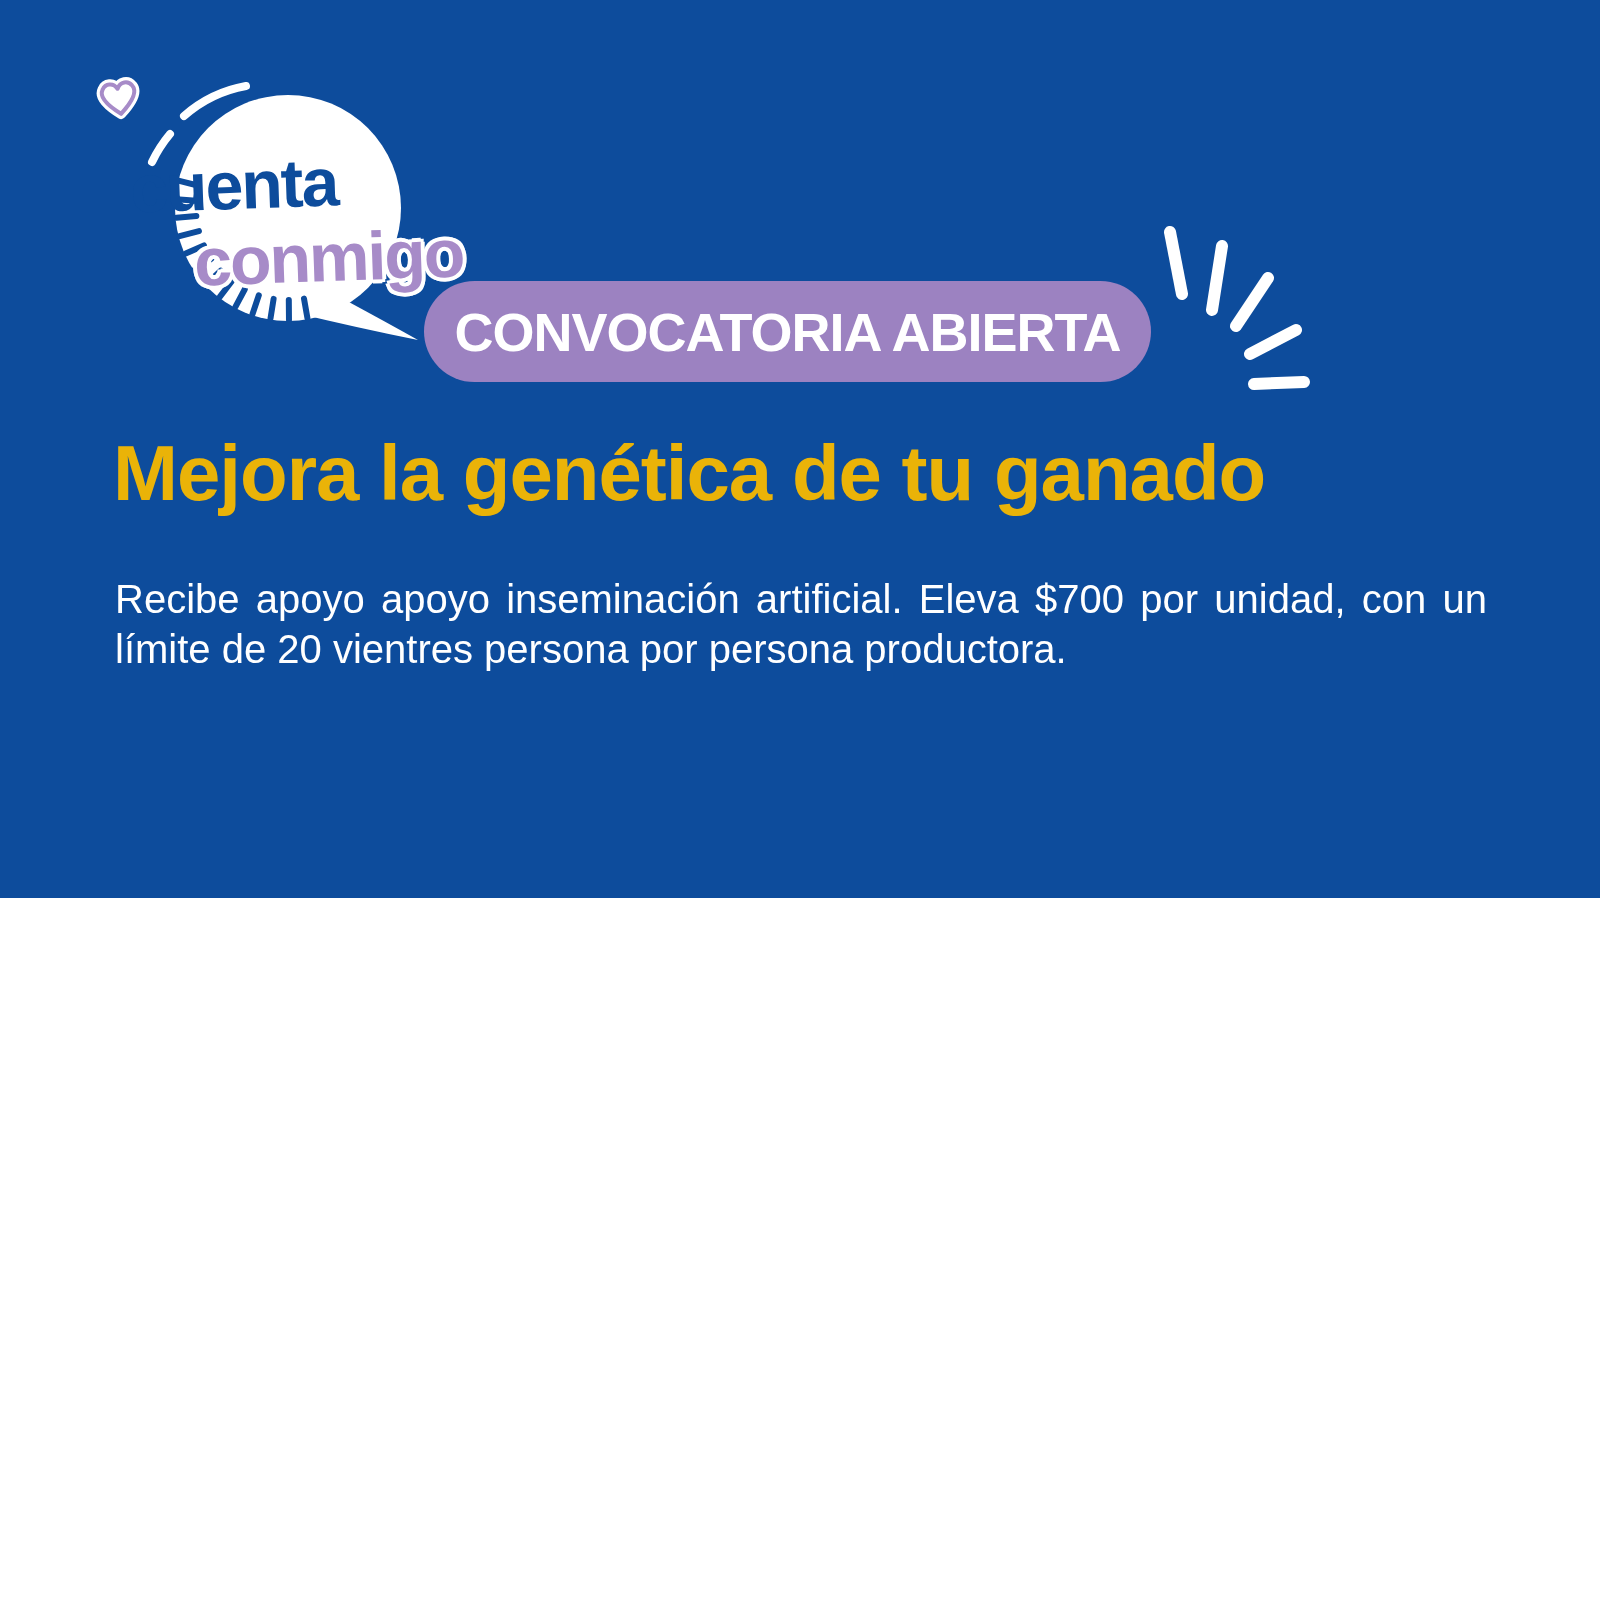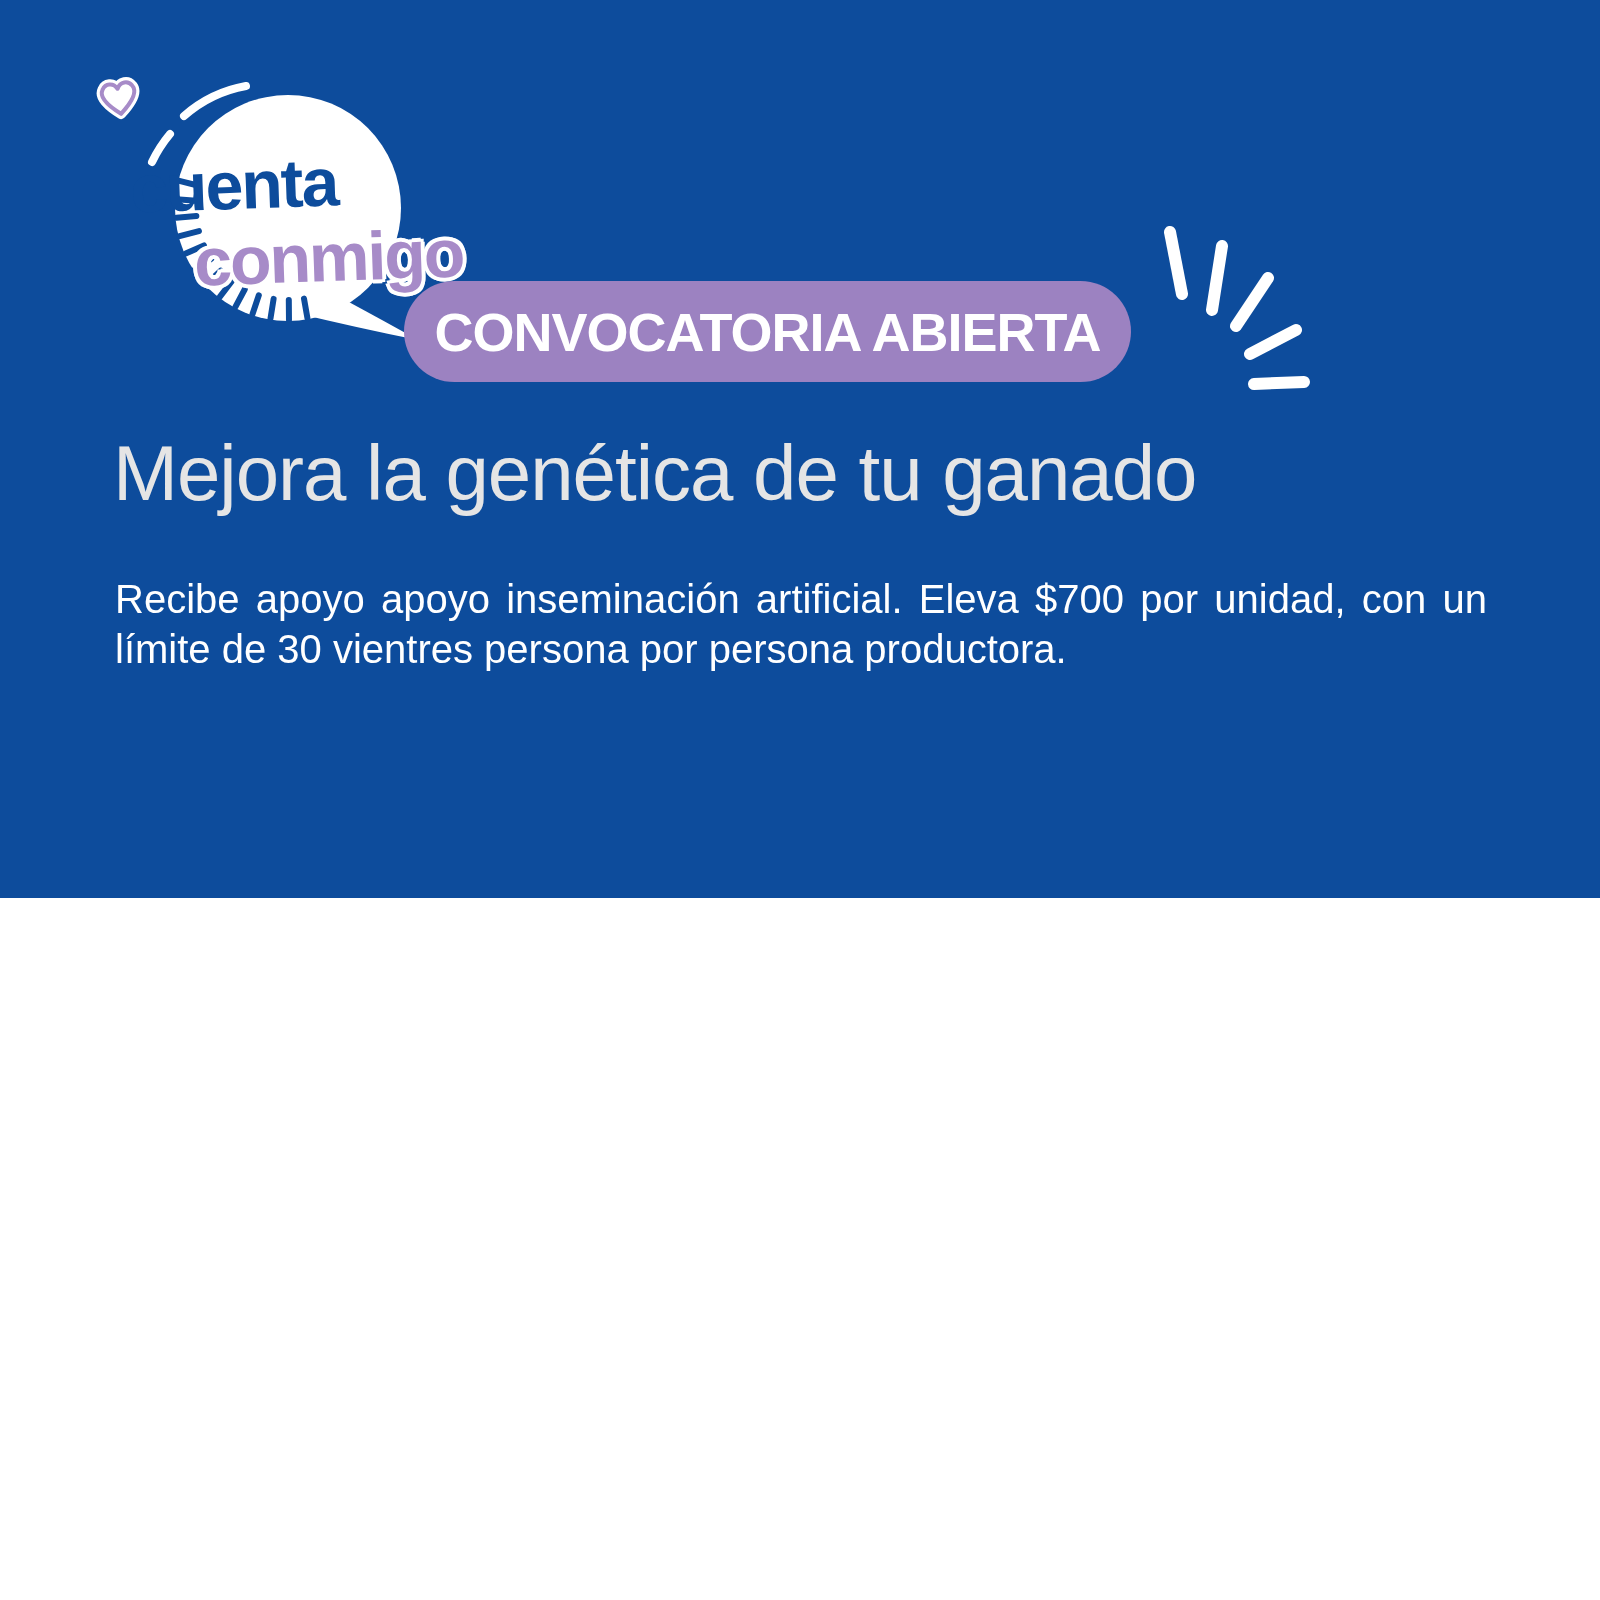--- a/index.html
+++ b/index.html
@@ -20,30 +20,30 @@
   .logo-line2{
     position:absolute;left:98px;top:142px;font-size:68px;font-weight:bold;letter-spacing:-2px;
     color:var(--logo-purple,#a78bc8);transform:rotate(-2deg);
     text-shadow:-4px 0 0 #fff,4px 0 0 #fff,0 -4px 0 #fff,0 4px 0 #fff,
                 -3px -3px 0 #fff,3px -3px 0 #fff,-3px 3px 0 #fff,3px 3px 0 #fff;
   }
   .heart{position:absolute;left:268px;top:96px;transform:rotate(-8deg);}
 
   
   .badge{
-    position:absolute;left:404px;top:281px;width:727px;height:101px;border-radius:54px;
+    position:absolute;left:424px;top:281px;width:727px;height:101px;border-radius:54px;
     background:var(--pill-purple,#9c82c1);display:flex;align-items:center;justify-content:center;
   }
   .badge span{color:#fff;font-size:54px;font-weight:bold;letter-spacing:-1px;}
   .sparkle{position:absolute;left:1148px;top:222px;}
 
   
   .hero-title{
-    position:absolute;left:113px;top:428px;width:1380px;color:#e5e5e5;
-    font-size:78px;font-weight:normal;letter-spacing:-1px;white-space:nowrap;
+    position:absolute;left:113px;top:428px;width:1380px;color:#eab308;
+    font-size:78px;font-weight:bold;letter-spacing:-1px;white-space:nowrap;
   }
   .hero-body{
     position:absolute;left:115px;top:574px;width:1372px;color:#fff;
     font-size:40px;line-height:50px;text-align:justify;
   }
   .hero-body .b{font-weight:normal;}
   .hero-highlight{
     position:absolute;left:115px;top:724px;color:#fff;font-size:41px;font-weight:bold;letter-spacing:-0.5px;
   }
 </style>
@@ -97,21 +97,21 @@
       <g stroke="#ffffff" stroke-width="12" stroke-linecap="round">
         <line x1="22" y1="10" x2="34" y2="72"></line>
         <line x1="74" y1="24" x2="64" y2="88"></line>
         <line x1="120" y1="56" x2="88" y2="104"></line>
         <line x1="148" y1="108" x2="102" y2="132"></line>
         <line x1="156" y1="160" x2="106" y2="162"></line>
       </g>
     </svg>
 
     <div class="hero-title">Mejora la genética de tu ganado</div>
-    <div class="hero-body"><span>Recibe apoyo apoyo </span><span class="b">inseminación artificial</span><span>. Eleva </span><span class="b">$700</span><span> por unidad, con un límite de </span><span class="b">30 vientres</span><span> persona por persona productora.</span></div>
+    <div class="hero-body"><span>Recibe apoyo apoyo </span><span class="b">inseminación artificial</span><span>. Eleva </span><span class="b">$700</span><span> por unidad, con un límite de </span><span class="b">20 vientres</span><span> persona por persona productora.</span></div>
   </div>
 
   <div class="bottom">
 
     
     
 
     
 
     

